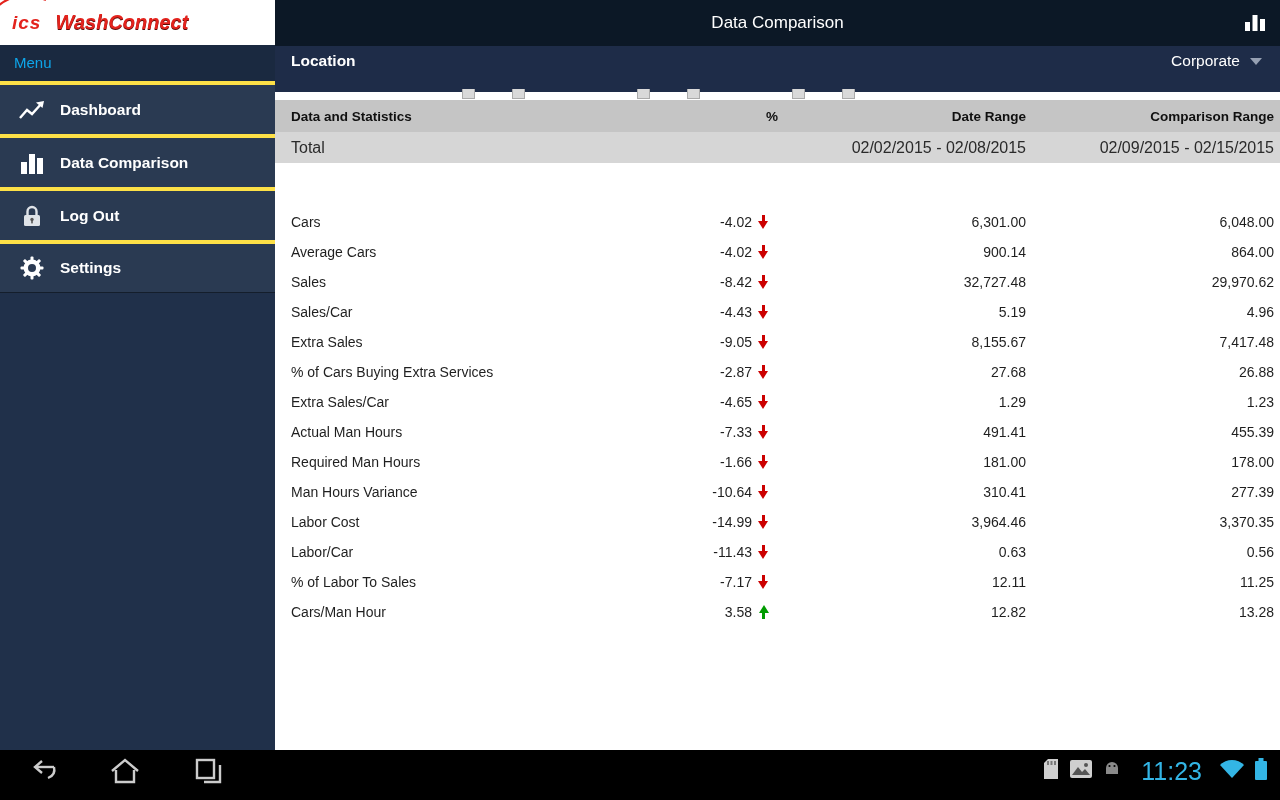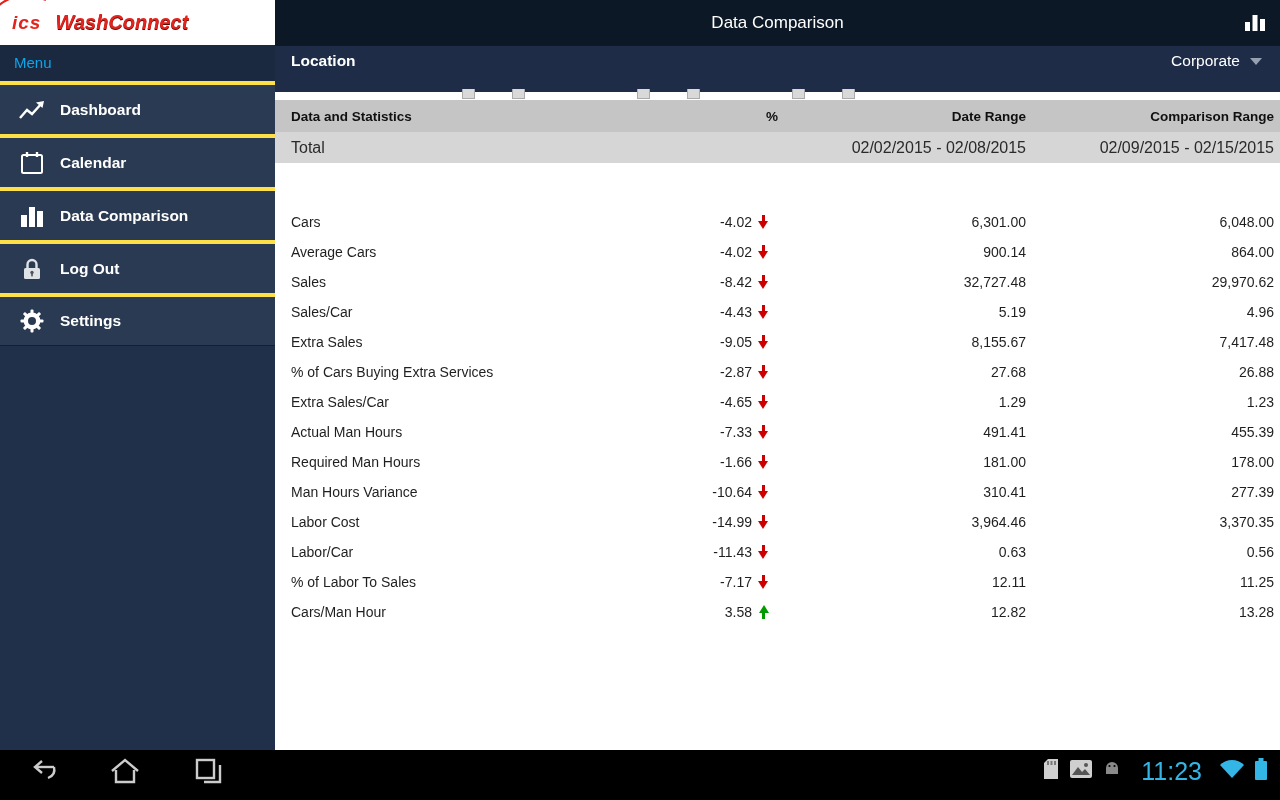--- a/index.html
+++ b/index.html
@@ -82,30 +82,20 @@
     <div class="menu-item">
       <span class="mi-icon">
         <svg width="26" height="22" viewBox="0 0 26 22">
             <polyline points="1,19 8,11 13,15 23,4" stroke="#fff" stroke-width="2.4" fill="none"></polyline>
             <polygon points="25,2 17,3.5 23.5,9" fill="#fff"></polygon>
           </svg>
       </span>
       <span class="mi-label">Dashboard</span>
     </div>
 
-    <div class="menu-item">
-      <span class="mi-icon">
-        <svg width="24" height="24" viewBox="0 0 24 24">
-            <rect x="2" y="4" width="20" height="18" rx="1.5" stroke="#fff" stroke-width="2" fill="none"></rect>
-            <line x1="7" y1="1" x2="7" y2="6" stroke="#fff" stroke-width="2.4"></line>
-            <line x1="17" y1="1" x2="17" y2="6" stroke="#fff" stroke-width="2.4"></line>
-          </svg>
-      </span>
-      <span class="mi-label">Calendar</span>
-    </div>
 
     <div class="menu-item">
       <span class="mi-icon">
         <svg width="24" height="22" viewBox="0 0 24 22">
             <rect x="1" y="10" width="6" height="12" fill="#fff"></rect>
             <rect x="9" y="2" width="6" height="20" fill="#fff"></rect>
             <rect x="17" y="6" width="6" height="16" fill="#fff"></rect>
           </svg>
       </span>
       <span class="mi-label">Data Comparison</span>

